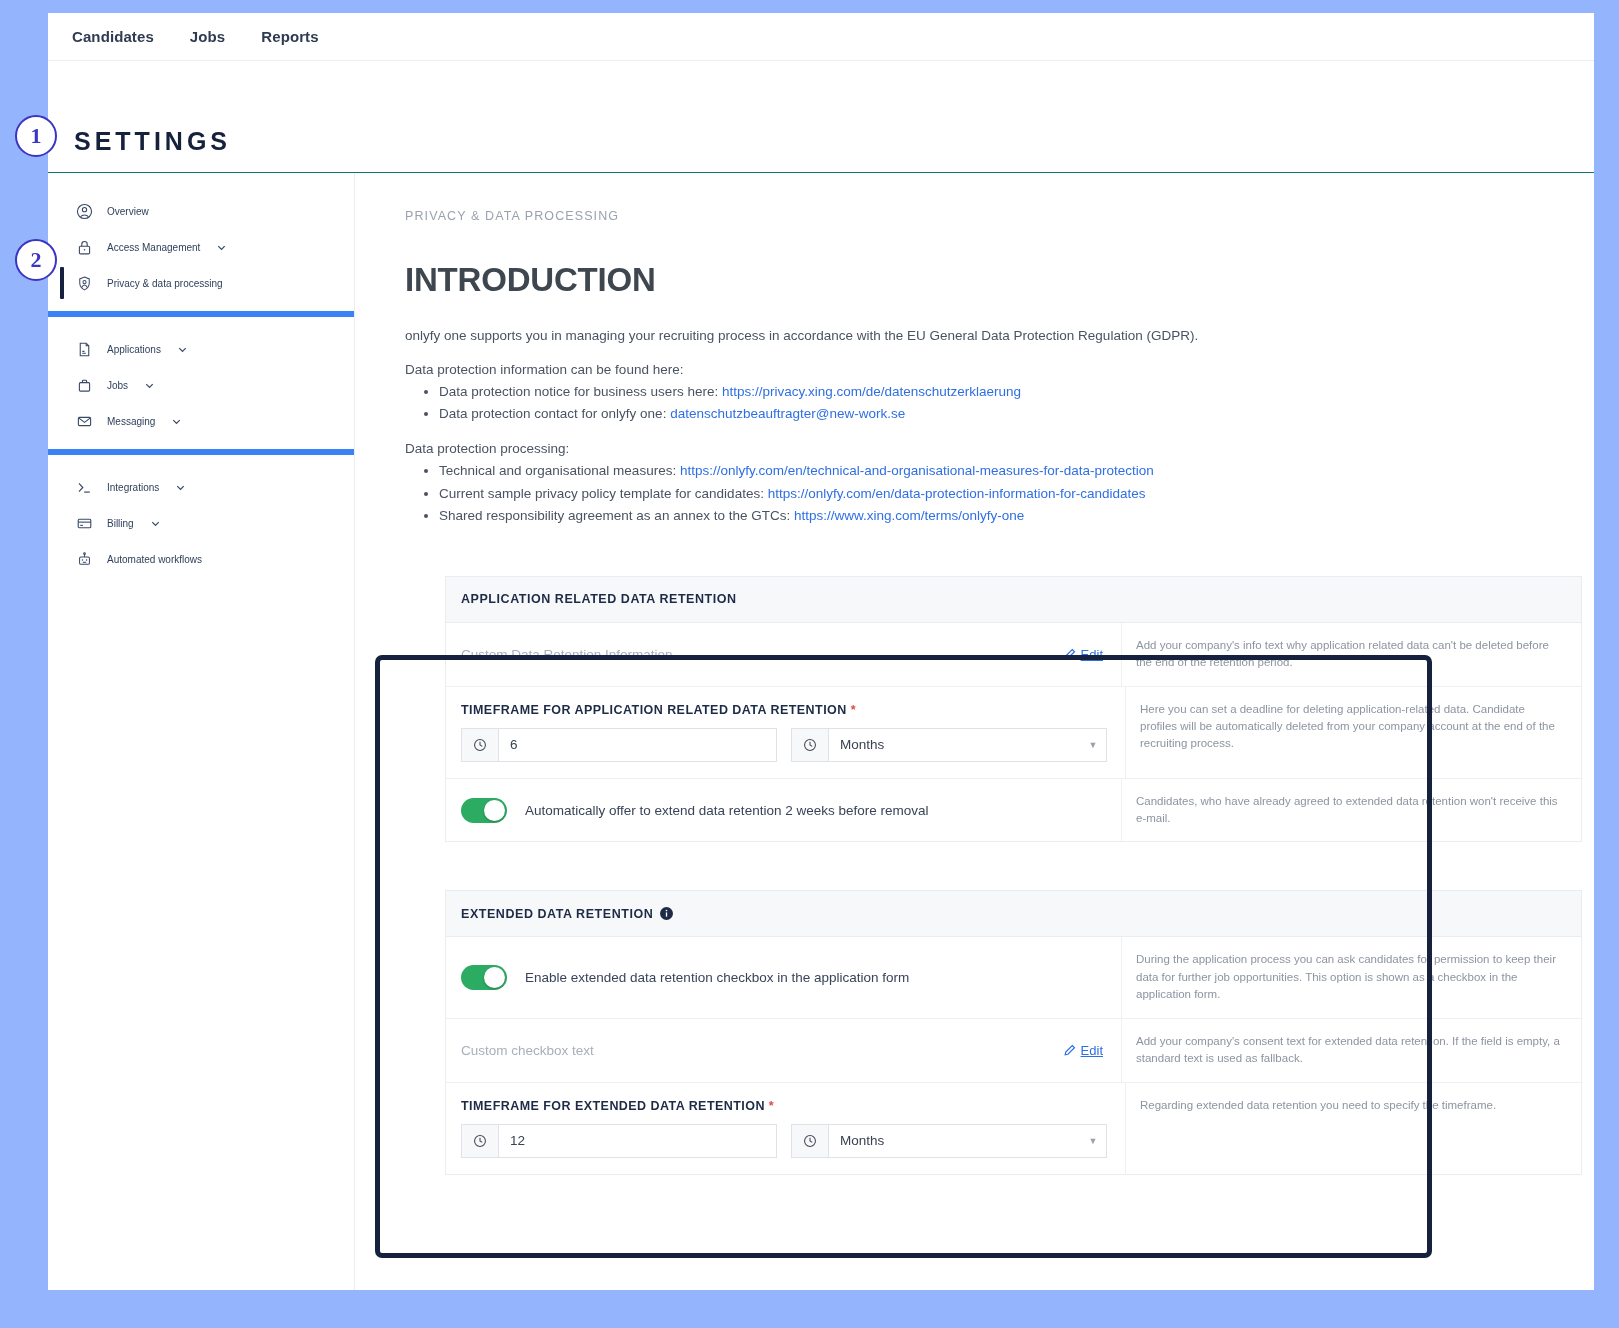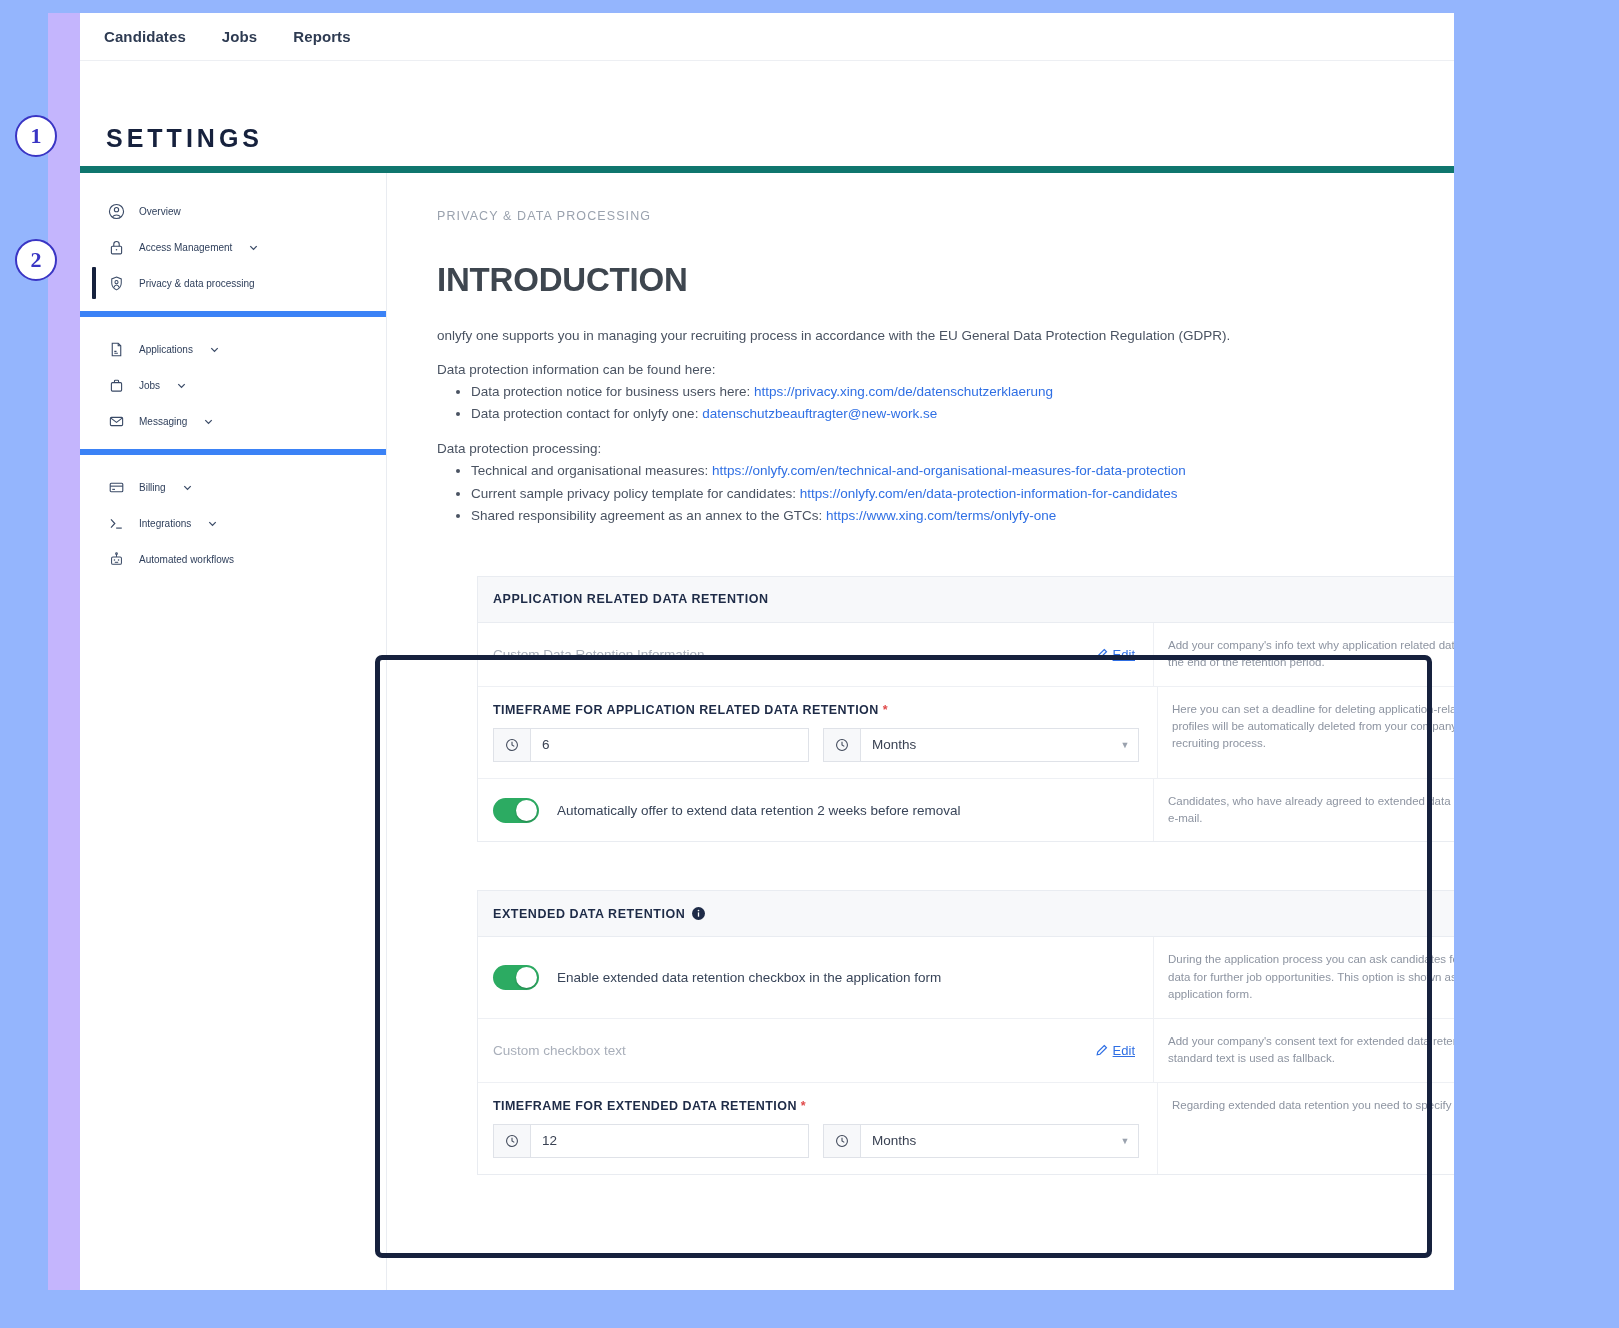--- a/index.html
+++ b/index.html
@@ -18,25 +18,24 @@
     position: relative;
     width: 1619px;
     height: 1328px;
     background: #94b5fd;
   }
 
   .app-window {
     position: absolute;
     left: 48px;
     top: 13px;
-    width: 1406px;
+    width: 1546px;
     height: 1277px;
-    background: #c4b5fd;
+    background: #15803d;
     overflow: hidden;
-    padding-left: 32px;
   }
 
   
   .topnav {
     height: 48px;
     background: #ffffff;
     border-bottom: 1px solid #edeff3;
     display: flex;
     align-items: center;
     padding-left: 24px;
@@ -52,21 +51,21 @@
 
   .gap-strip { height: 50px; background: #ffffff; }
 
   
   .settings-bar {
     height: 62px;
     background: #ffffff;
     display: flex;
     align-items: center;
     padding-left: 26px;
-    border-bottom: 7px solid #0f766e;
+    border-bottom: 1px solid #0f766e;
   }
   .settings-title {
     font-size: 25px;
     font-weight: bold;
     letter-spacing: 4px;
     color: #16213d;
   }
 
   
   .body-split { display: flex; height: calc(1277px - 48px - 50px - 62px); }
@@ -447,42 +446,42 @@
               <svg viewBox="0 0 12 12" fill="none" stroke="currentColor" stroke-width="1.4">
                   <path d="M2.5 4.5L6 8l3.5-3.5"></path>
                 </svg>
             </span>
           </div>
         </div>
 
         <div class="nav-group">
           <div class="nav-item">
             <span class="nav-icon">
+              <svg viewBox="0 0 20 20" fill="none" stroke="currentColor" stroke-width="1.4">
+                <path d="M3.5 5.2L8 10l-4.5 4.8"></path>
+                  <path d="M9.6 15.4h6.6"></path>
+              </svg>
+            </span>
+            <span class="label">Integrations</span>
+            <span class="caret">
+              <svg viewBox="0 0 12 12" fill="none" stroke="currentColor" stroke-width="1.4">
+                  <path d="M2.5 4.5L6 8l3.5-3.5"></path>
+                </svg>
+            </span>
+          </div>
+
+          <div class="nav-item">
+            <span class="nav-icon">
               <svg viewBox="0 0 20 20" fill="none" stroke="currentColor" stroke-width="1.3">
                 <rect x="2.6" y="5" width="14.8" height="10" rx="1.2"></rect>
                 <path d="M2.6 8.4h14.8"></path>
                   <path d="M5 12.2h3.2"></path>
               </svg>
             </span>
             <span class="label">Billing</span>
-            <span class="caret">
-              <svg viewBox="0 0 12 12" fill="none" stroke="currentColor" stroke-width="1.4">
-                  <path d="M2.5 4.5L6 8l3.5-3.5"></path>
-                </svg>
-            </span>
-          </div>
-
-          <div class="nav-item">
-            <span class="nav-icon">
-              <svg viewBox="0 0 20 20" fill="none" stroke="currentColor" stroke-width="1.4">
-                <path d="M3.5 5.2L8 10l-4.5 4.8"></path>
-                  <path d="M9.6 15.4h6.6"></path>
-              </svg>
-            </span>
-            <span class="label">Integrations</span>
             <span class="caret">
               <svg viewBox="0 0 12 12" fill="none" stroke="currentColor" stroke-width="1.4">
                   <path d="M2.5 4.5L6 8l3.5-3.5"></path>
                 </svg>
             </span>
           </div>
 
           <div class="nav-item">
             <span class="nav-icon">
               <svg viewBox="0 0 20 20" fill="none" stroke="currentColor" stroke-width="1.2">

